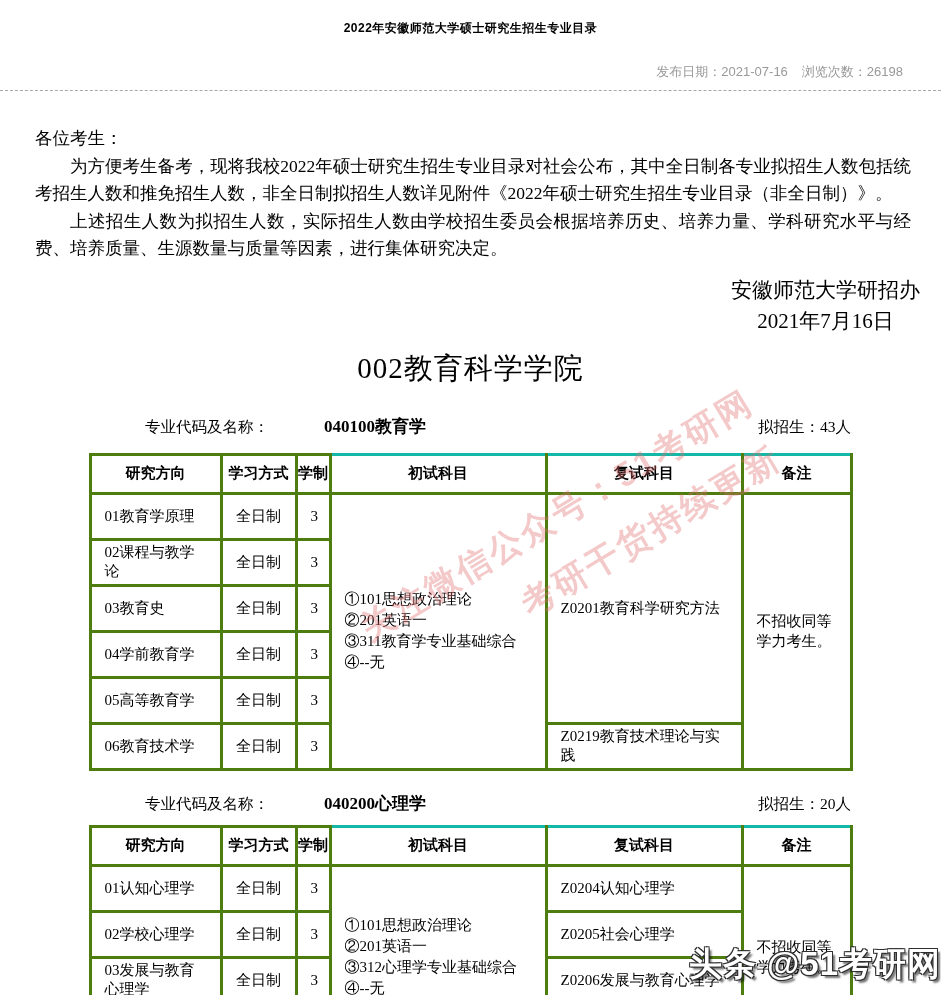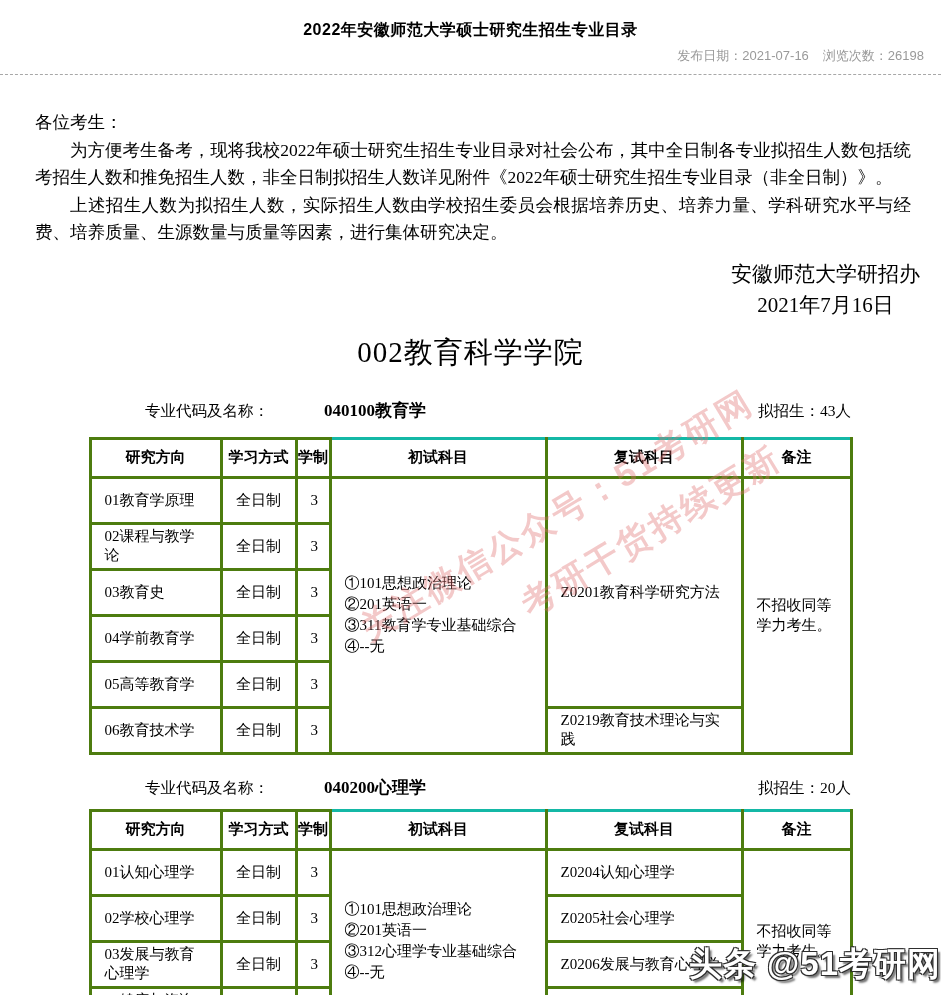--- a/index.html
+++ b/index.html
@@ -5,24 +5,24 @@
   html,body { margin:0; padding:0; background:#ffffff; }
   .page {
     position:relative; width:941px; height:995px; margin:0 auto;
     background:#fff; overflow:hidden; color:#000;
     font-family:"Liberation Serif", serif;
   }
   
   .doc-title {
     padding-top:20px; text-align:center;
     font-family:"Liberation Sans", sans-serif;
-    font-size:16px; font-weight:bold; letter-spacing:0.5px;
+    font-size:12px; font-weight:bold; letter-spacing:0.5px;
   }
   .meta-row {
-    margin-top:6px; padding-right:17px; text-align:right;
+    margin-top:26px; padding-right:38px; text-align:right;
     font-family:"Liberation Sans", sans-serif;
     font-size:13px; color:var(--meta-color,#999);
   }
   .meta-row .sep { display:inline-block; width:14px; }
   .divider {
     border:none; border-top:1px dashed #a8a8a8; margin:9px 0 0 0;
   }
   
   .notice { margin:34px 30px 0 35px; font-size:17.5px; line-height:27.5px; }
   .salutation { margin:0; }

